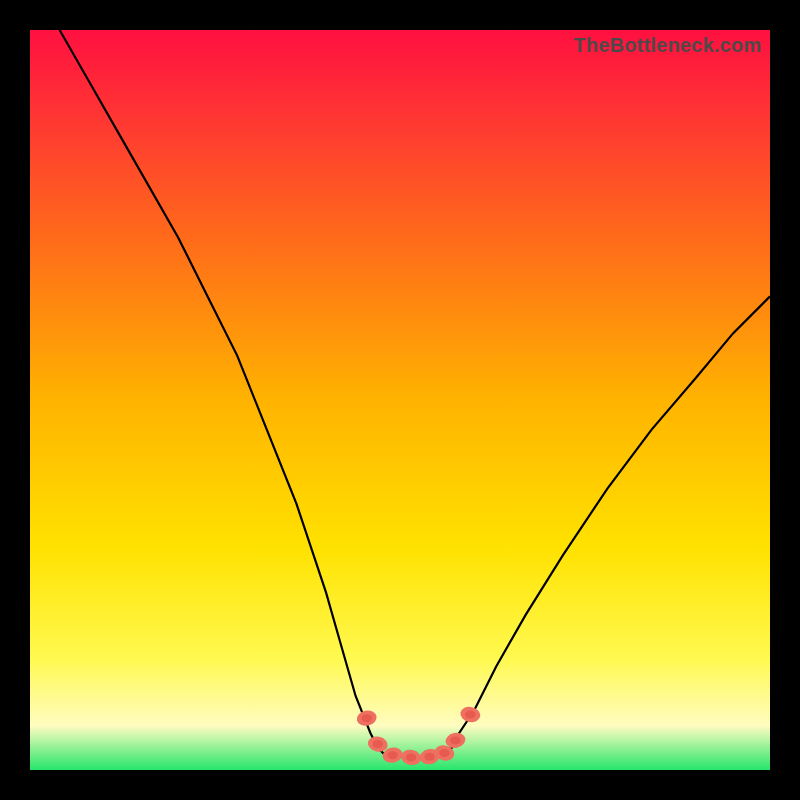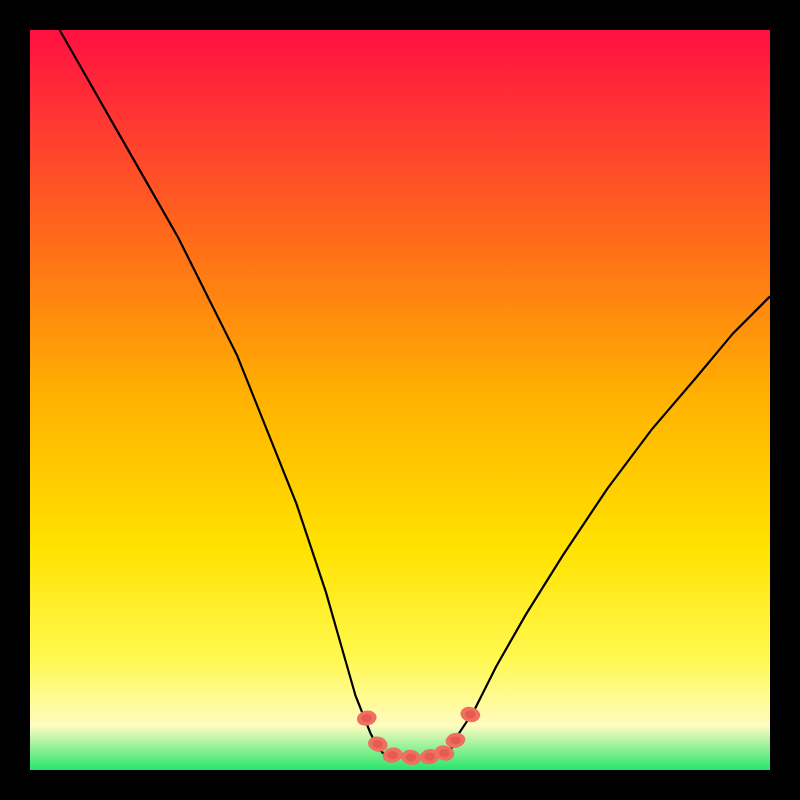--- a/index.html
+++ b/index.html
@@ -60,20 +60,21 @@
   }
   .marker-inner {
     fill: #e75a4f;
   }
 </style>
 </head>
 <body>
 
 <div class="frame">
   <div class="plot-area">
+    <span class="watermark">TheBottleneck.com</span>
     <svg class="overlay" viewBox="0 0 740 740" preserveAspectRatio="none">
       <g>
           <path d="M 29.60 0.00 L 59.20 51.80 L 88.80 103.60 L 118.40 155.40 L 148.00 207.20 L 177.60 266.40 L 207.20 325.60 L 236.80 399.60 L 266.40 473.60 L 296.00 562.40 L 310.80 614.20 L 325.60 666.00 L 340.40 703.00 L 347.80 717.80 L 355.20 725.20 L 355.20 725.20 L 370.00 726.68 L 384.80 727.42 L 399.60 726.68 L 414.40 725.20 L 414.40 725.20 L 421.80 717.80 L 429.20 703.00 L 444.00 680.80 L 466.20 636.40 L 495.80 584.60 L 532.80 525.40 L 577.20 458.80 L 621.60 399.60 L 666.00 347.80 L 703.00 303.40 L 740.00 266.40" class="curve"></path>
         </g>
       <g>
           <g>
             <ellipse cx="336.70" cy="688.20" rx="10" ry="7.5" class="marker-outer" transform="rotate(-12 336.70 688.20)"></ellipse>
             <ellipse cx="336.70" cy="688.20" rx="5.2" ry="4" class="marker-inner"></ellipse>
           </g>
           <g>

